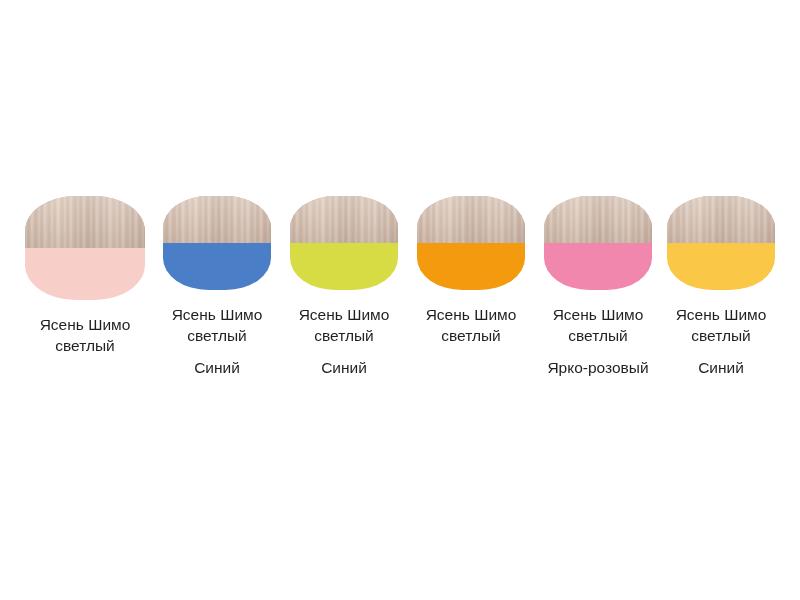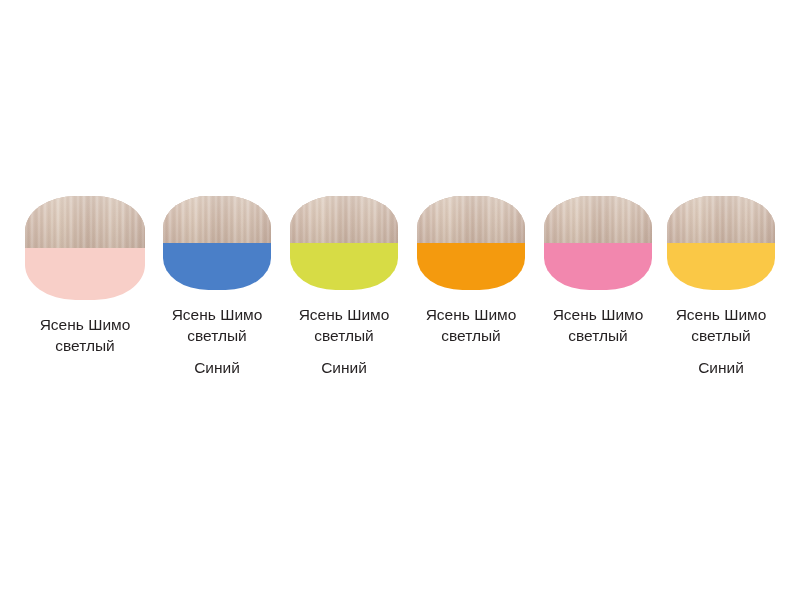--- a/index.html
+++ b/index.html
@@ -131,20 +131,21 @@
         <span class="caption-material">Ясень Шимо светлый</span>
       </div>
     </div>
     <div class="swatch-item" style="left: 544px; width: 108px;">
       <div class="swatch-chip" style="width: 108px; height: 94px;">
         <div class="chip-wood"></div>
         <div class="chip-color" style="background-color: rgb(242, 135, 174);"></div>
       </div>
       <div class="swatch-caption">
         <span class="caption-material">Ясень Шимо светлый</span>
+        <span class="caption-color">Ярко-розовый</span>
       </div>
     </div>
     <div class="swatch-item" style="left: 667px; width: 108px;">
       <div class="swatch-chip" style="width: 108px; height: 94px;">
         <div class="chip-wood"></div>
         <div class="chip-color" style="background-color: rgb(250, 200, 70);"></div>
       </div>
       <div class="swatch-caption">
         <span class="caption-material">Ясень Шимо светлый</span>
         <span class="caption-color">Синий</span>

